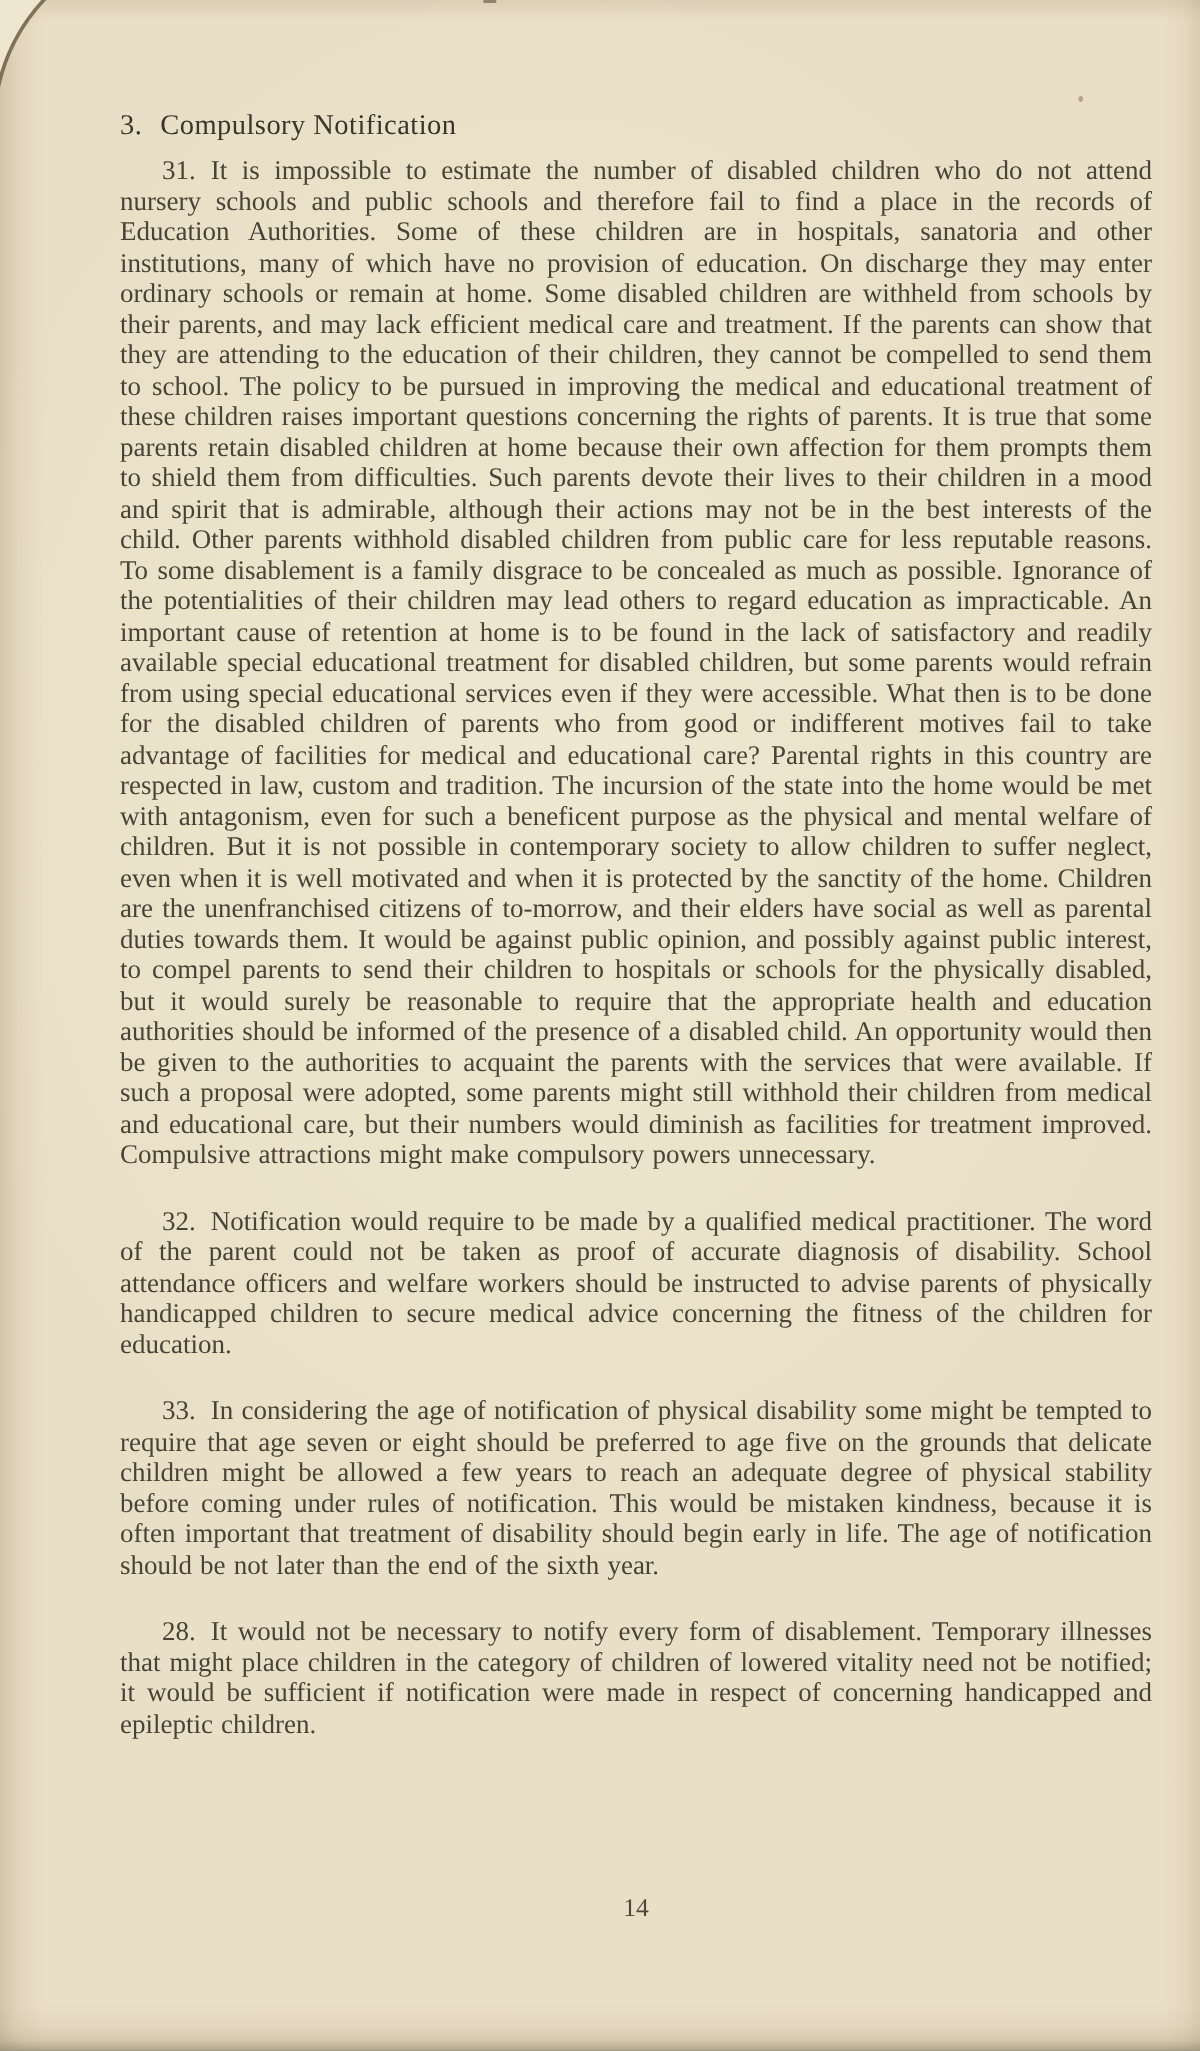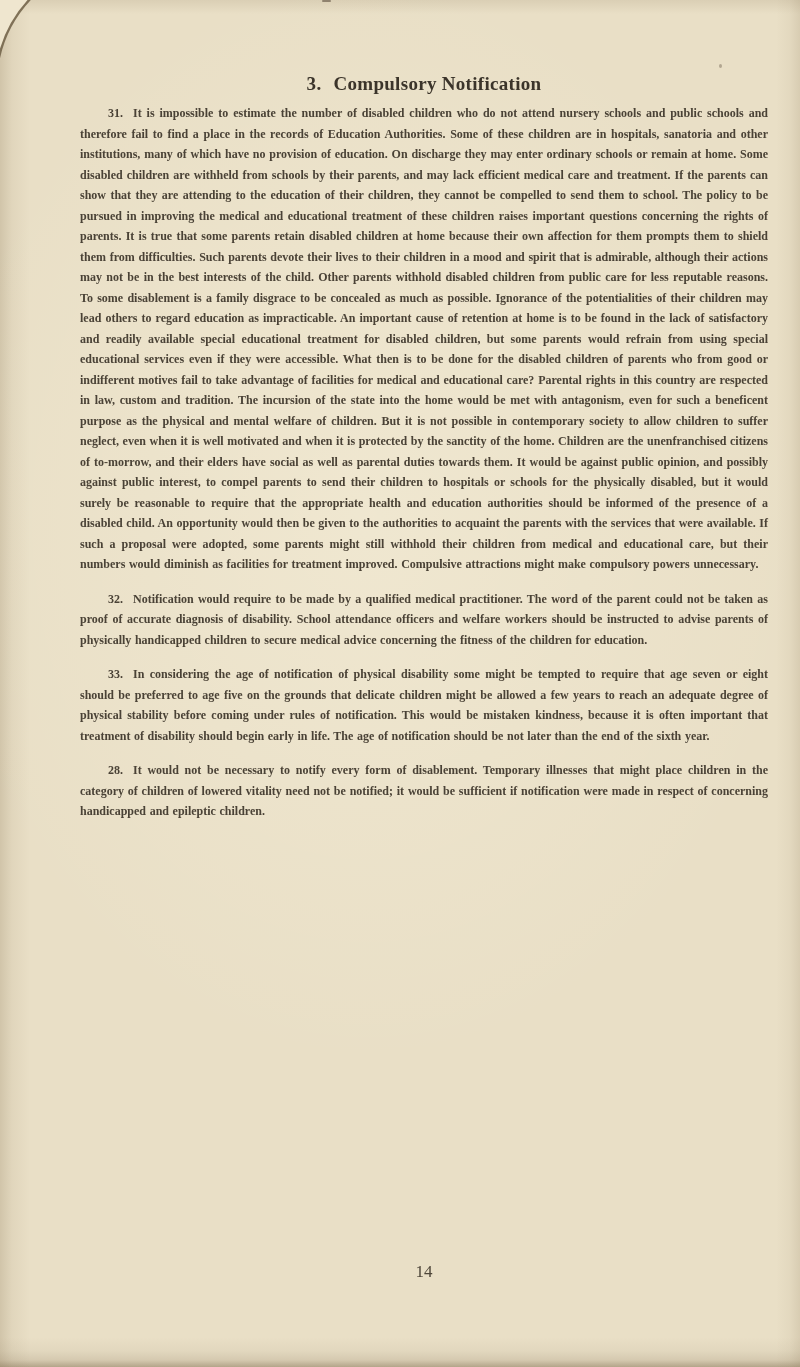--- a/index.html
+++ b/index.html
@@ -25,37 +25,35 @@
   .corner-curl{position:absolute;top:0;left:0;pointer-events:none;}
   .speck{position:absolute;background:#6f6150;border-radius:50%;opacity:.45;}
   .speck.top-dash{width:9px;height:2px;border-radius:1px;opacity:.7;}
   .speck.right-dot{width:3px;height:4px;}
   .content{
     position:absolute;left:80px;top:0;width:688px;
   }
   .heading{
     margin:73px 0 9px 0;
     font-size:19px;line-height:21px;
-    font-weight:bold;
-    text-align:center;
+    font-weight:normal;
     color:var(--ink-heading);
     letter-spacing:.3px;
   }
   .heading .hnum{margin-right:12px;}
   .para{
     margin:0;
-    font-size:12px;
+    font-size:18px;
     line-height:20.5px;
     text-align:justify;
     text-indent:28px;
     color:var(--ink);
     word-spacing:.05em;
-    font-weight:bold;
   }
-  .para + .para{margin-top:14px;}
+  .para + .para{margin-top:24px;}
   .pnum{margin-right:10px;}
   .folio{
     position:absolute;top:1262px;left:0;width:100%;
     text-align:center;
     font-size:17px;line-height:19px;
     color:#4e4639;
     padding-left:24px;
   }
 </style>
 </head>

